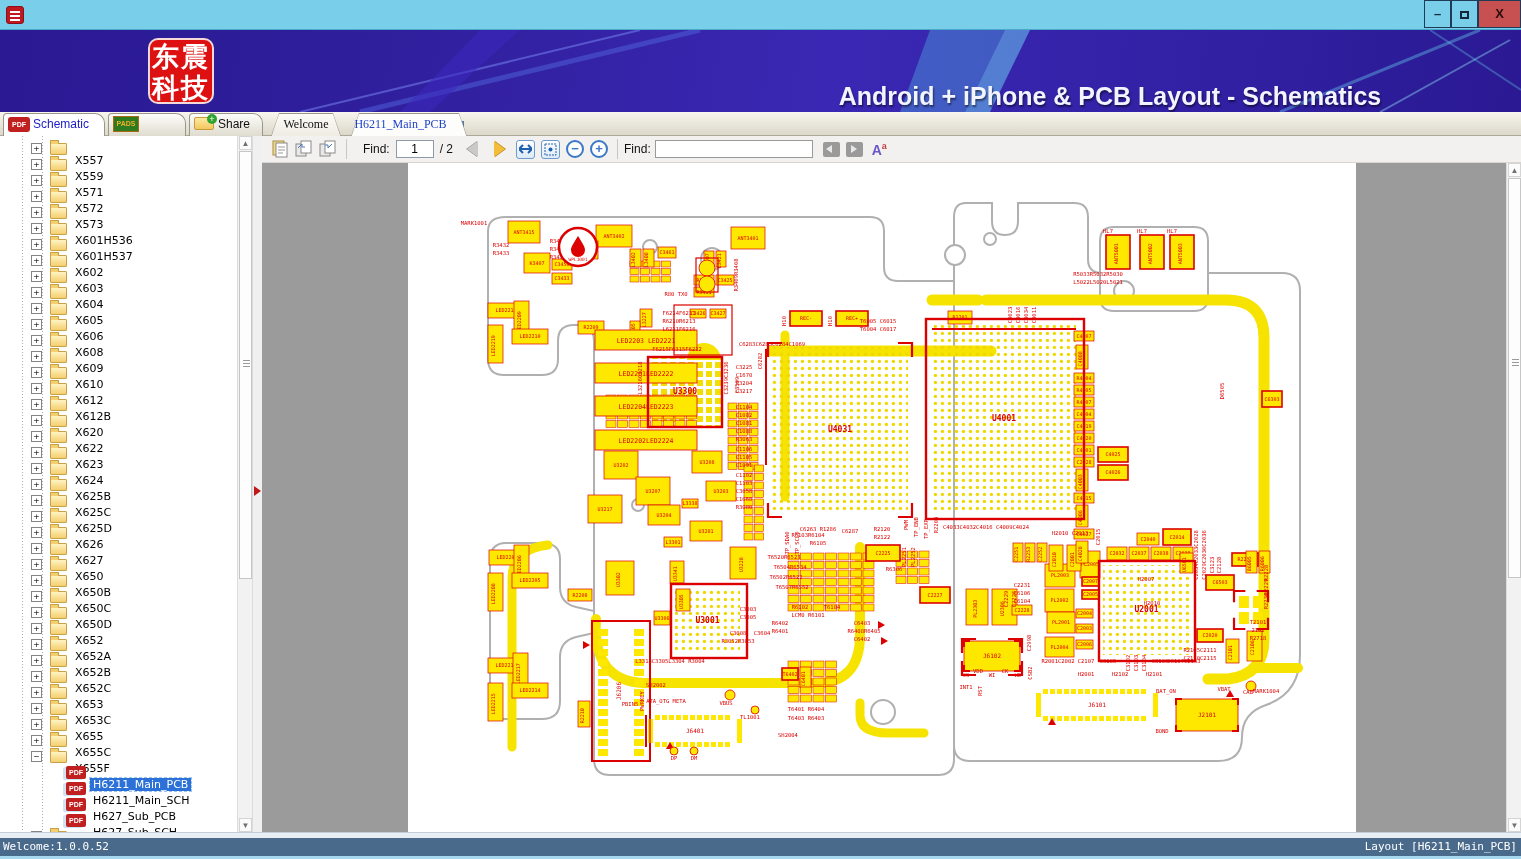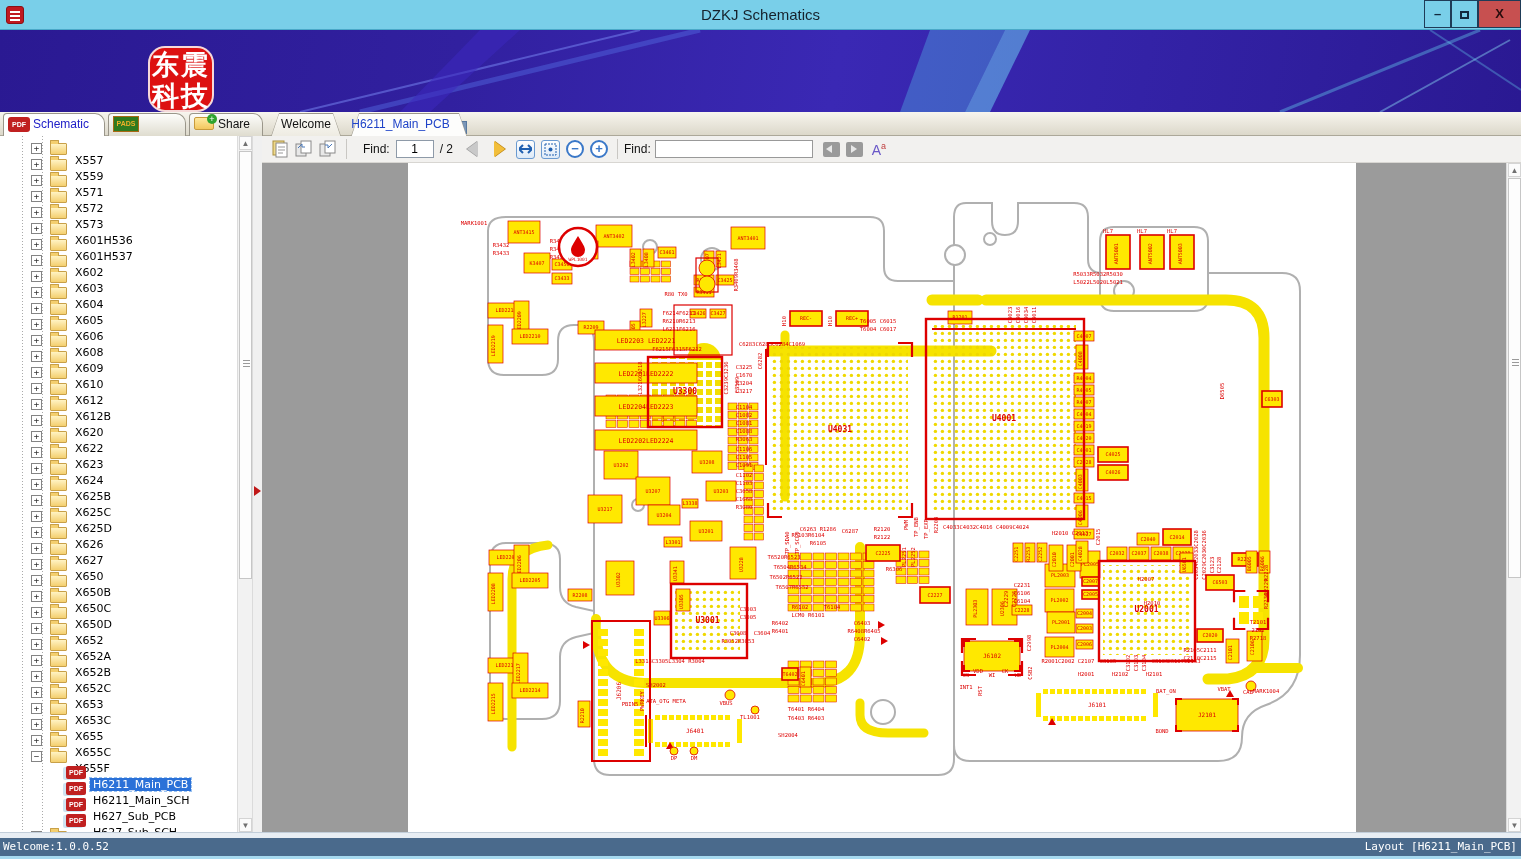--- a/index.html
+++ b/index.html
@@ -11,33 +11,33 @@
   .titlebar .wtitle { position:absolute; left:0; right:0; top:6px; text-align:center; font-size:15px; color:#16222c; }
   .winbtn { position:absolute; top:0; height:28px; border:1px solid #1f3b57; text-align:center; line-height:26px; font-weight:bold; font-size:13px; color:#12293d; }
   .winbtn.min { left:1424px; width:27px; background:#79CFE9; }
   .winbtn.max { left:1451px; width:27px; background:#79CFE9; }
   .winbtn.cls { left:1478px; width:43px; background:#C75050; color:#2a0d0d; }
   .maxglyph { display:inline-block; width:9px; height:8px; border:2px solid #12293d; vertical-align:middle; }
   
   .banner { position:absolute; left:0; top:30px; width:1521px; height:82px;
     background:linear-gradient(100deg,#2A1992 0%,#31209F 30%,#3A28B4 55%,#3322A6 75%,#2A1992 100%); overflow:hidden; }
   .banner svg { position:absolute; left:0; top:0; }
-  .logo { position:absolute; left:148px; top:8px; width:66px; height:66px; background:linear-grad​ient(#e41414,#c00d0d); background-color:#DD1111; border-radius:17px; border:2px solid #f6d9d9; color:#fff; font-weight:bold; text-align:center; font-size:27px; line-height:31px; padding-top:2px; letter-spacing:2px;margin-top:8px; }
+  .logo { position:absolute; left:148px; top:8px; width:66px; height:66px; background:linear-grad​ient(#e41414,#c00d0d); background-color:#DD1111; border-radius:10px; border:2px solid #f6d9d9; color:#fff; font-weight:bold; text-align:center; font-size:27px; line-height:31px; padding-top:2px; letter-spacing:2px; }
   .brand { position:absolute; left:232px; top:44px; color:#fff; font-size:38px; font-weight:bold; text-shadow:2px 2px 3px rgba(0,0,0,.45); letter-spacing:2px; }
   .subtitle { position:absolute; left:800px; top:52px; width:620px; text-align:center; color:#f2f4ff; font-size:25px; font-weight:bold; text-shadow:1px 2px 2px rgba(0,0,0,.5); }
   
   .tabstrip { position:absolute; left:0; top:112px; width:1521px; height:24px; background:linear-gradient(#F7F5EE,#DCD8CA); border-bottom:1px solid #ACA899; }
   .apptab { position:absolute; top:1px; height:23px; background:linear-gradient(#FDFDFB,#DFDCCF); border:1px solid #9a968a; border-bottom:none; border-radius:4px 10px 0 0; font-size:12px; line-height:21px; padding:0 8px 0 4px; color:#111; }
   .apptab.active { background:#fff; color:#2020C8; }
   .apptab .lbl { vertical-align:top; }
   .ico-pdf { display:inline-block; width:22px; height:15px; background:#C02020; border-radius:3px; color:#fff; font-size:7px; font-weight:bold; text-align:center; line-height:15px; margin:3px 3px 0 0; vertical-align:top; }
   .ico-pads { display:inline-block; width:26px; height:16px; background:#2F7A1F; border:1px solid #A96A14; color:#F0B028; font-size:7px; font-weight:bold; text-align:center; line-height:14px; margin:2px 3px 0 0; vertical-align:top; }
   .ico-share { display:inline-block; position:relative; width:20px; height:13px; background:linear-gradient(#FFE9A0,#F3C75E); border:1px solid #C89A3C; border-radius:2px; margin:3px 4px 0 0; vertical-align:top; }
   .ico-share::after { content:"+"; position:absolute; right:-4px; top:-4px; width:10px; height:10px; background:#2FA32F; border-radius:50%; color:#fff; font-size:9px; line-height:10px; text-align:center; }
-  .doctab { position:absolute; top:1px; height:32px; font-size:12px; line-height:22px; text-align:center; }
+  .doctab { position:absolute; top:1px; height:32px; font-size:12px; line-height:22px; text-align:center;font-family:Liberation Serif, serif; }
   .doctab .shape { position:absolute; inset:0; background:#9a968a; clip-path:polygon(11px 0, calc(100% - 11px) 0, 100% 100%, 0 100%); }
   .doctab .inner { position:absolute; inset:1px; background:linear-gradient(#FCFBF7,#E9E6DB); clip-path:polygon(10px 0, calc(100% - 10px) 0, 100% 100%, 0 100%); }
   .doctab.active .inner { background:#FDFDFC; }
   .doctab .txt { position:relative; color:#111; }
   .doctab.active .txt { color:#1F43C8; }
   .tabclose { display:inline-block; width:13px; height:13px; background:#7A96B8; border:1px solid #58789E; color:#fff; font-size:9px; line-height:11px; text-align:center; vertical-align:-2px; margin-left:4px; }
   
   .content { position:absolute; left:0; top:136px; width:1521px; height:696px; }
   
   .tree { position:absolute; left:0; top:0; width:237px; height:696px; background:#fff; overflow:hidden;
@@ -66,59 +66,59 @@
   .pageinput { width:38px; height:18px; border:1px solid #8E9AA8; background:#fff; font-size:12px; text-align:center; font-family:"Liberation Sans",sans-serif; }
   .navarr { width:0; height:0; margin:0 8px; }
   .navarr.prev { border-right:11px solid #C9C9C9; border-top:8px solid transparent; border-bottom:8px solid transparent; filter:drop-shadow(-1px 0 0 #9a9a9a); }
   .navarr.next { border-left:11px solid #F2BE3A; border-top:8px solid transparent; border-bottom:8px solid transparent; filter:drop-shadow(1px 0 0 #B88010); }
   .fitbtn { width:19px; height:19px; border:1px solid #6A9AD0; border-radius:3px; background:linear-gradient(#FEFEFE,#DDEAF8); margin:0 3px; display:flex; align-items:center; justify-content:center; }
   .zoombtn { width:18px; height:18px; border:2px solid #3A78C8; border-radius:50%; background:#fff; color:#3A78C8; font-weight:bold; font-size:13px; line-height:13px; text-align:center; margin:0 3px; }
   .findinput { width:158px; height:18px; border:1px solid #999; background:#fff; margin-left:4px; font-size:12px; }
   .searchnav { width:17px; height:15px; background:#9A9A9A; border-radius:2px; margin:0 3px; position:relative; }
   .searchnav::before { content:""; position:absolute; left:3px; top:3px; width:0; height:0; border-right:6px solid #E8E8E8; border-top:4px solid transparent; border-bottom:4px solid transparent; }
   .searchnav.nx::before { border-right:none; border-left:6px solid #E8E8E8; left:5px; }
-  .aaicon { font-size:14px; font-weight:normal; color:#6A58C8; margin-left:6px; }
+  .aaicon { font-size:14px; font-weight:bold; color:#6A58C8; margin-left:6px; }
   .aaicon sup { color:#C04040; font-size:9px; }
   
   .viewer { position:absolute; left:262px; top:27px; width:1244px; height:669px; background:#9B9B9B; overflow:hidden; }
   .page { position:absolute; left:146px; top:0; width:948px; height:669px; background:#fff; }
   .viewsb { left:1506px; top:27px; height:669px; }
   .hstrip { position:absolute; left:0; top:832px; width:1521px; height:6px; background:#E8EEF4; border-top:1px solid #C2CEDA; }
   
   .statusbar { position:absolute; left:0; top:838px; width:1521px; height:18px; background:#4A6A8C; color:#fff; font-family:"DejaVu Sans Mono",monospace; font-size:11px; line-height:18px; }
   .statusbar .l { position:absolute; left:3px; }
   .statusbar .r { position:absolute; right:4px; }
   .bottomstrip { position:absolute; left:0; top:856px; width:1521px; height:3px; background:#A6D9EF; }
 </style>
 </head>
 <body>
 
 <div class="titlebar">
   <div class="appico"></div>
-  <div class="wtitle">DZKJ Schematics</div>
   <div class="winbtn min">–</div>
   <div class="winbtn max"><span class="maxglyph"></span></div>
   <div class="winbtn cls">X</div>
 </div>
 
 <div class="banner">
   <svg width="1521" height="82">
     <polygon points="930,0 1005,0 965,82 900,82" fill="rgba(90,220,245,0.30)"></polygon>
     <polygon points="1005,0 1030,0 990,82 965,82" fill="rgba(120,235,255,0.45)"></polygon>
     <line x1="300" y1="82" x2="640" y2="0" stroke="rgba(130,150,255,0.45)" stroke-width="2"></line>
     <line x1="360" y1="82" x2="700" y2="0" stroke="rgba(80,100,220,0.5)" stroke-width="5"></line>
     <line x1="1280" y1="82" x2="1480" y2="0" stroke="rgba(110,230,250,0.35)" stroke-width="3"></line>
     <line x1="1380" y1="82" x2="1510" y2="10" stroke="rgba(150,240,255,0.4)" stroke-width="2"></line>
     <line x1="1430" y1="0" x2="1521" y2="60" stroke="rgba(110,230,250,0.3)" stroke-width="2"></line>
     <polygon points="480,0 520,0 430,82 400,82" fill="rgba(60,40,190,0.55)"></polygon>
   </svg>
   <div class="logo">
     <div>东震</div>
     <div>科技</div>
   </div>
+  <div class="subtitle">Android + iPhone &amp; PCB Layout - Schematics</div>
 </div>
 
 <div class="tabstrip">
   <div class="apptab active" style="left:3px;width:102px;">
     <span class="ico-pdf">PDF</span><span class="lbl" style="color:#2020C8">Schematic</span>
   </div>
   <div class="apptab" style="left:108px;width:78px;">
     <span class="ico-pads">PADS</span><span class="lbl">Layout</span>
   </div>
   <div class="apptab" style="left:189px;width:74px;">

